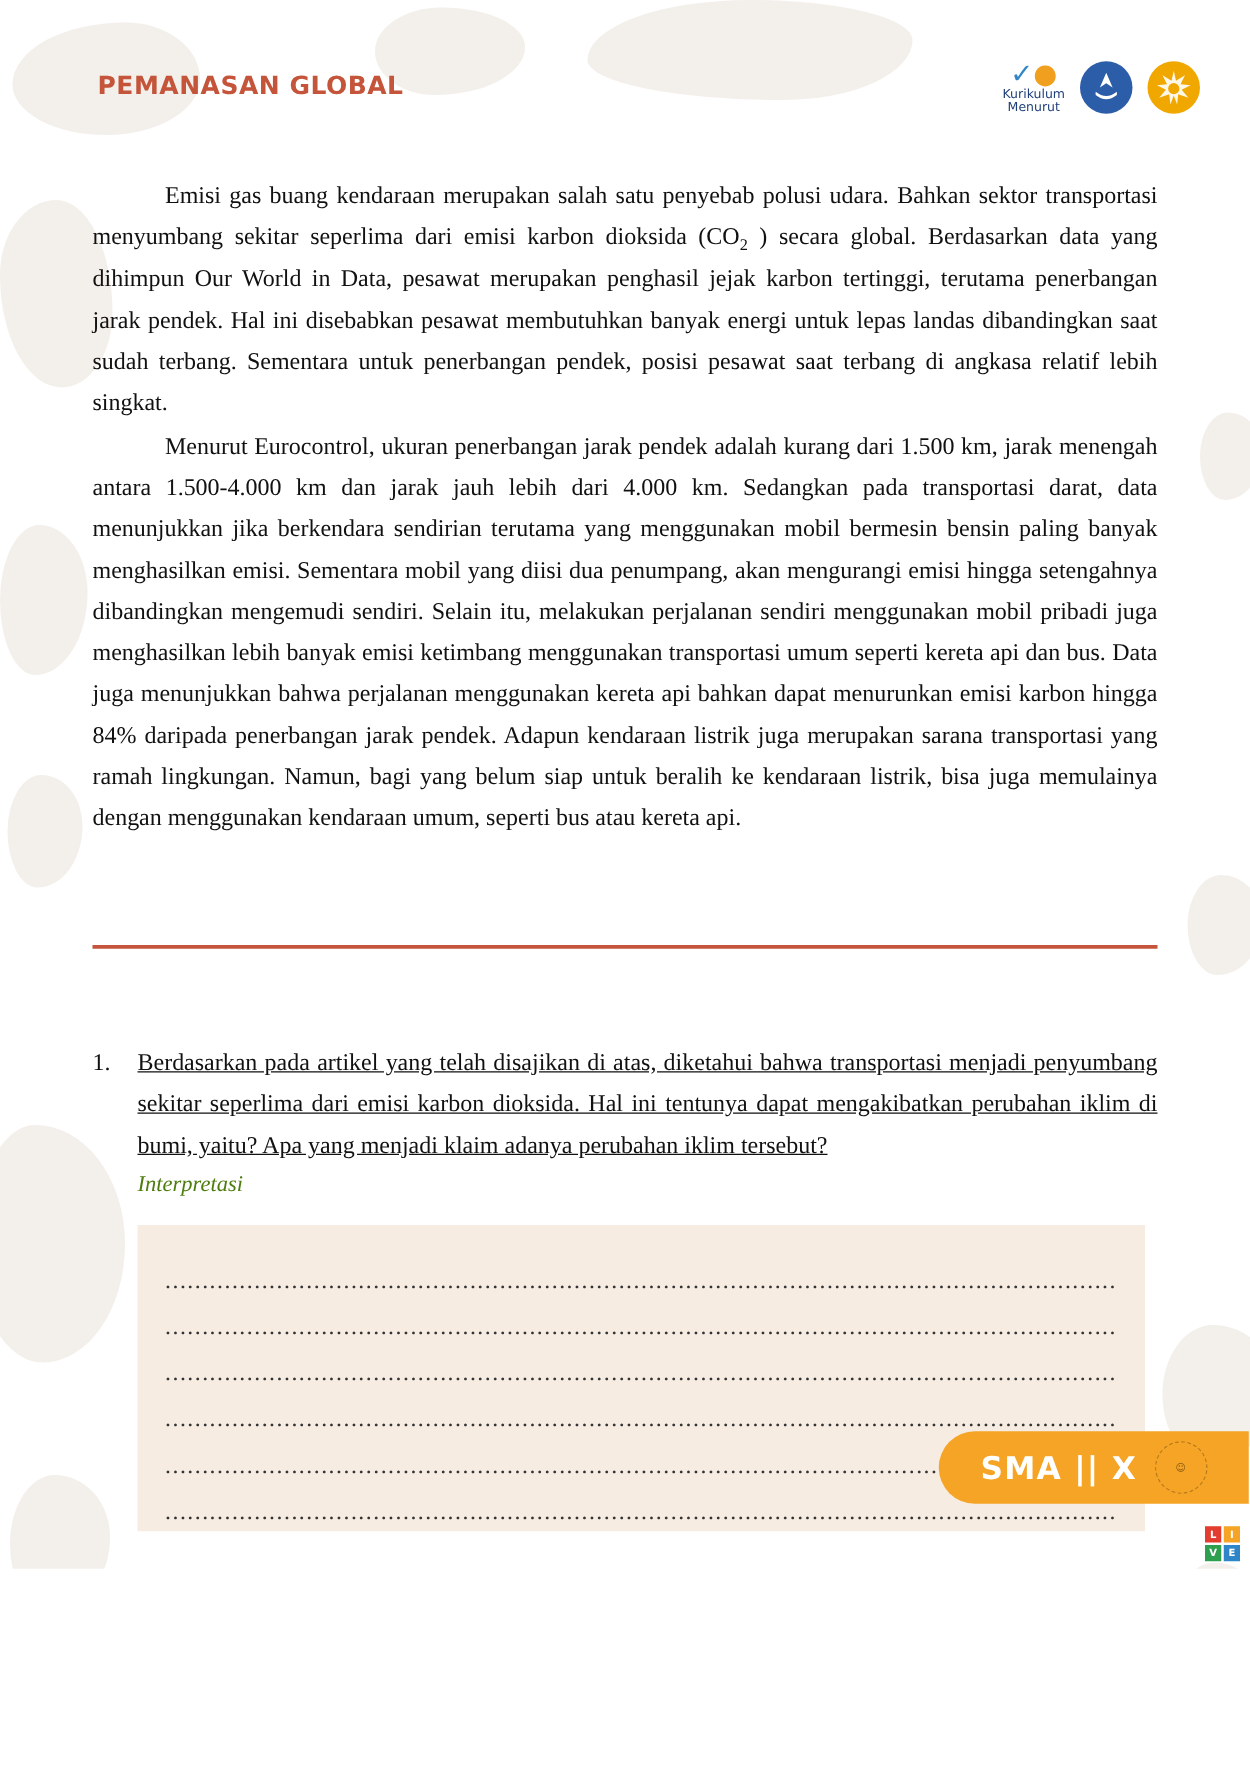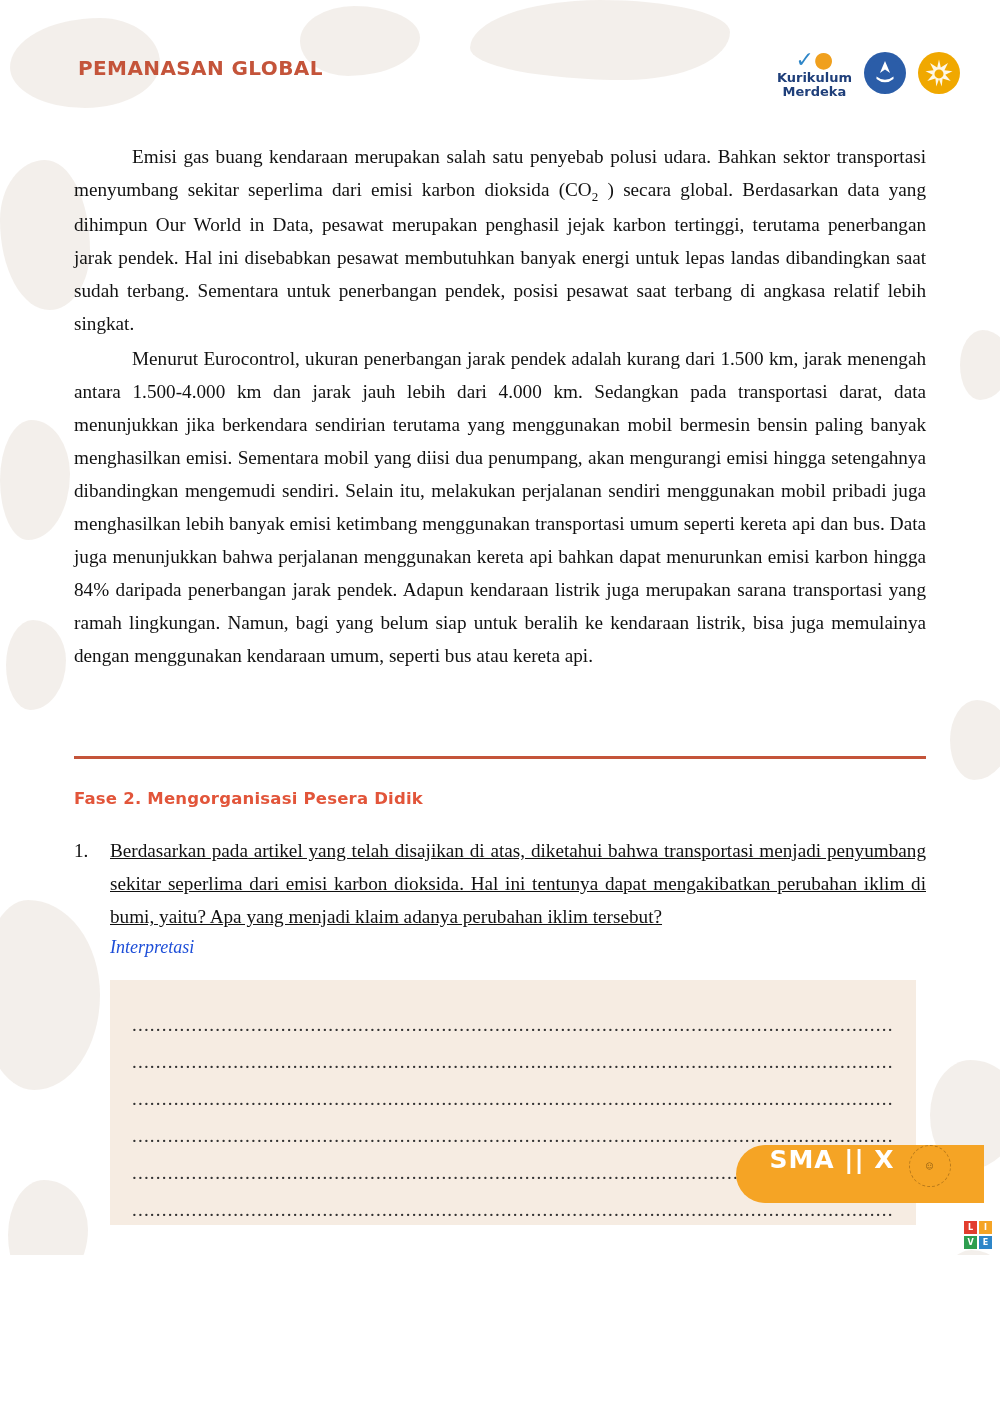--- a/index.html
+++ b/index.html
@@ -79,22 +79,22 @@
     line-height: 1.05;
   }
   .logo-merdeka .mark {
     font-size: 22px;
     color: #2e86c8;
     font-family: "DejaVu Sans", sans-serif;
   }
   .logo-merdeka .mark .o { color: #f0a01e; }
   .logo-merdeka .t1, .logo-merdeka .t2 {
     font-family: "DejaVu Sans", sans-serif;
-    font-size: 13px;
-    font-weight: bold;
+    font-size: 10px;
+    font-weight: normal;
     color: #1f3f7a;
   }
   .logo-circle {
     width: 42px; height: 42px;
     border-radius: 50%;
     display: flex; align-items: center; justify-content: center;
     font-family: "DejaVu Sans", sans-serif;
     font-size: 9px;
     color: #fff;
     text-align: center;
@@ -162,21 +162,21 @@
     line-height: 1.72;
     text-align: justify;
     color: #111;
     margin: 0;
     text-decoration: underline;
   }
   .q-sub {
     margin-top: 4px;
     font-size: 18px;
     font-style: italic;
-    color: #1d4ed8;
+    color: #4d7c0f;
   }
 
   .answer-box {
     position: absolute;
     top: 980px;
     left: 110px;
     width: 806px;
     height: 245px;
     background: #f6ece2;
     padding: 26px 22px 0 22px;
@@ -187,27 +187,28 @@
     line-height: 1.95;
     color: #333;
     letter-spacing: 1.2px;
     white-space: nowrap;
     overflow: hidden;
   }
 
   
   .footer-badge {
     position: absolute;
-    right: 16px;
+    right: 1px;
     bottom: 52px;
     width: 248px;
     height: 58px;
     background: #f5a425;
     border-radius: 29px 0 0 29px;
     display: flex;
+    align-items: center;
     justify-content: center;
     gap: 14px;
   }
   .footer-badge .grade {
     font-family: "DejaVu Sans", sans-serif;
     font-weight: bold;
     color: #fff;
     font-size: 25px;
     letter-spacing: 1px;
   }
@@ -275,21 +276,21 @@
     <div class="blob b14"></div>
   </div>
 
   <div class="header">
     <div class="doc-title">PEMANASAN GLOBAL</div>
 
     <div class="logos">
       <div class="logo-merdeka">
         <div class="mark">✓<span class="o">●</span></div>
         <div class="t1">Kurikulum</div>
-        <div class="t2">Merdeka</div>
+        <div class="t2">Menurut</div>
       </div>
 
       <div class="logo-circle logo-tutwuri">
         <svg viewBox="0 0 40 40" aria-hidden="true">
           <circle cx="20" cy="20" r="19" fill="#2b5da8"></circle>
           <path d="M20 6 L26 20 L20 16 L14 20 Z" fill="#ffffff"></path>
           <path d="M10 24 Q20 32 30 24 L30 27 Q20 35 10 27 Z" fill="#ffffff"></path>
         </svg>
       </div>
 
@@ -307,21 +308,20 @@
     <p>
       <span>Emisi gas buang kendaraan merupakan salah satu penyebab polusi udara. Bahkan sektor transportasi menyumbang sekitar seperlima dari emisi karbon dioksida (CO<sub>2</sub> ) secara global. Berdasarkan data yang dihimpun Our World in Data, pesawat merupakan penghasil jejak karbon tertinggi, terutama penerbangan jarak pendek. Hal ini disebabkan pesawat membutuhkan banyak energi untuk lepas landas dibandingkan saat sudah terbang. Sementara untuk penerbangan pendek, posisi pesawat saat terbang di angkasa relatif lebih singkat.</span>
     </p>
     <p>
       <span>Menurut Eurocontrol, ukuran penerbangan jarak pendek adalah kurang dari 1.500 km, jarak menengah antara 1.500-4.000 km dan jarak jauh lebih dari 4.000 km. Sedangkan pada transportasi darat, data menunjukkan jika berkendara sendirian terutama yang menggunakan mobil bermesin bensin paling banyak menghasilkan emisi. Sementara mobil yang diisi dua penumpang, akan mengurangi emisi hingga setengahnya dibandingkan mengemudi sendiri. Selain itu, melakukan perjalanan sendiri menggunakan mobil pribadi juga menghasilkan lebih banyak emisi ketimbang menggunakan transportasi umum seperti kereta api dan bus. Data juga menunjukkan bahwa perjalanan menggunakan kereta api bahkan dapat menurunkan emisi karbon hingga 84% daripada penerbangan jarak pendek. Adapun kendaraan listrik juga merupakan sarana transportasi yang ramah lingkungan. Namun, bagi yang belum siap untuk beralih ke kendaraan listrik, bisa juga memulainya dengan menggunakan kendaraan umum, seperti bus atau kereta api.</span>
     </p>
   </div>
 
   <div class="divider"></div>
 
-  <div class="phase-title">Fase 2. Mengorganisasi Pesera Didik</div>
 
   <div class="question">
     <div class="q-num">1.</div>
     <div class="q-body">
       <p class="q-text">Berdasarkan pada artikel yang telah disajikan di atas, diketahui bahwa transportasi menjadi penyumbang sekitar seperlima dari emisi karbon dioksida. Hal ini tentunya dapat mengakibatkan perubahan iklim di bumi, yaitu? Apa yang menjadi klaim adanya perubahan iklim tersebut?</p>
       <div class="q-sub">Interpretasi</div>
     </div>
   </div>
 
   <div class="answer-box">

